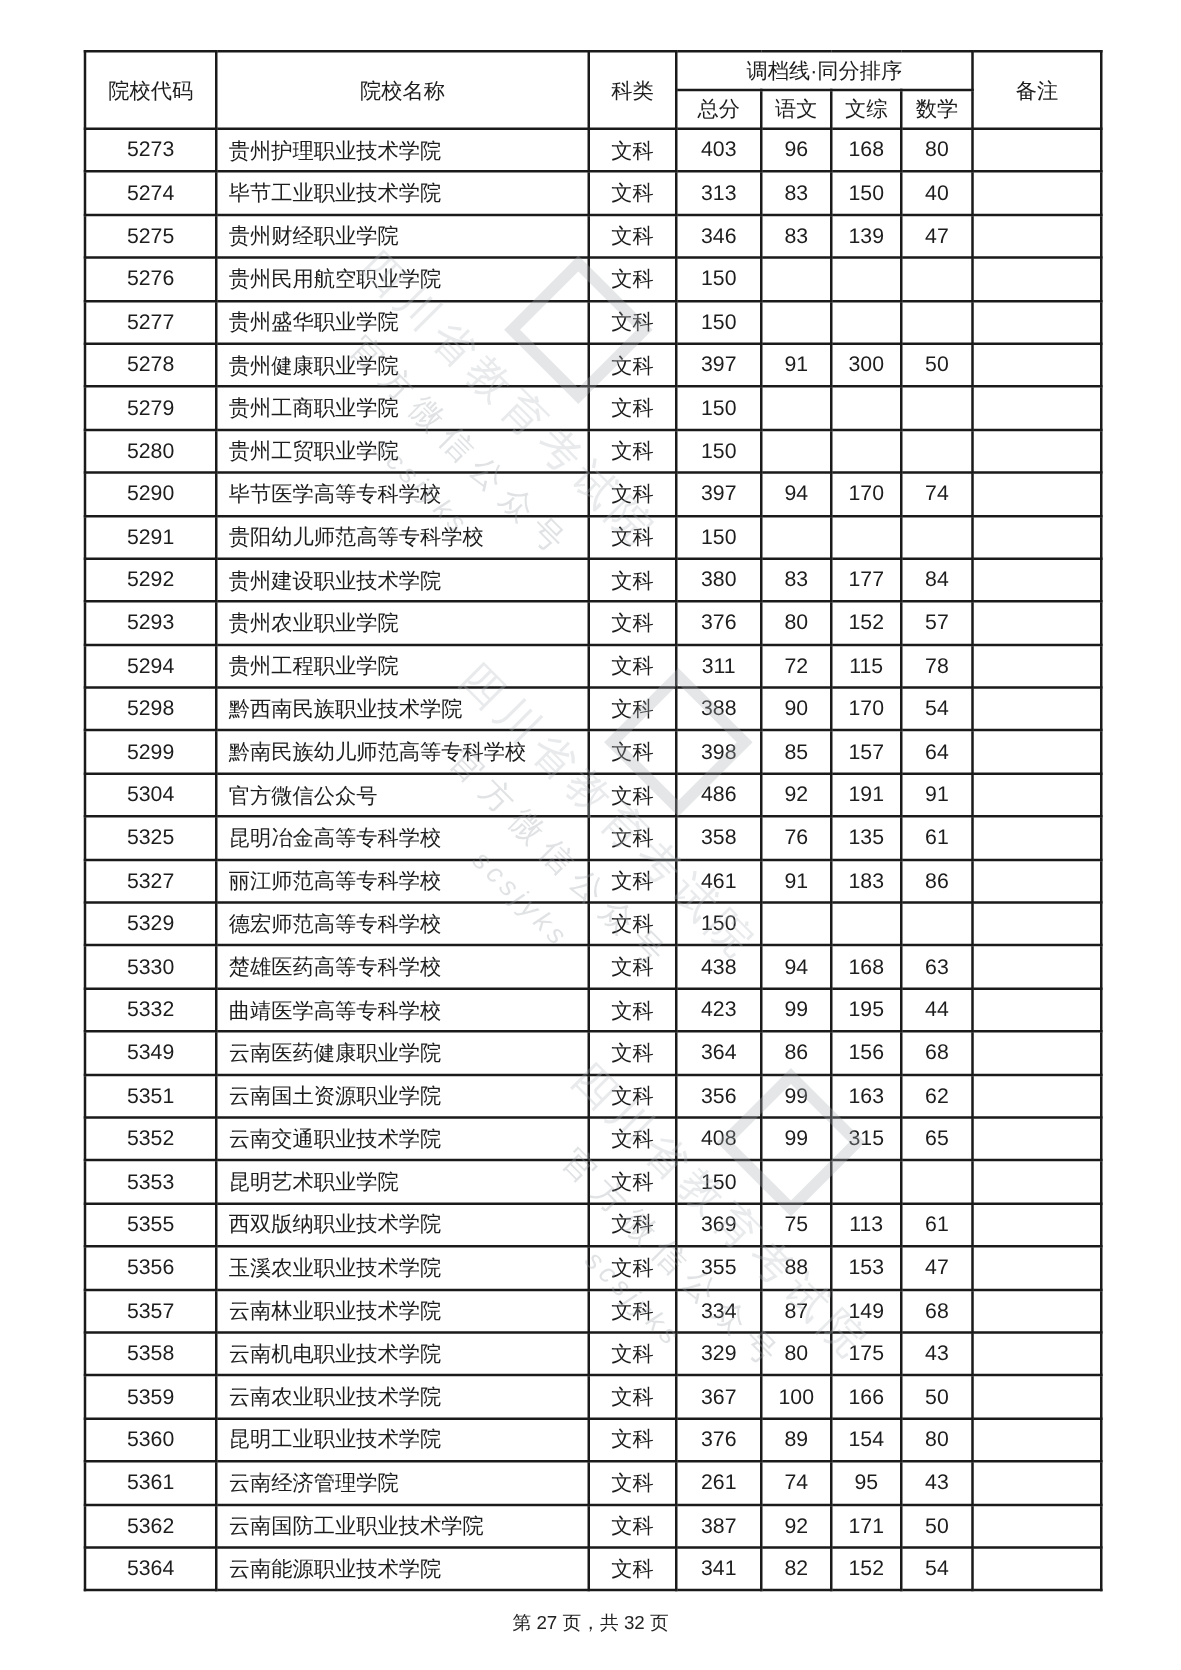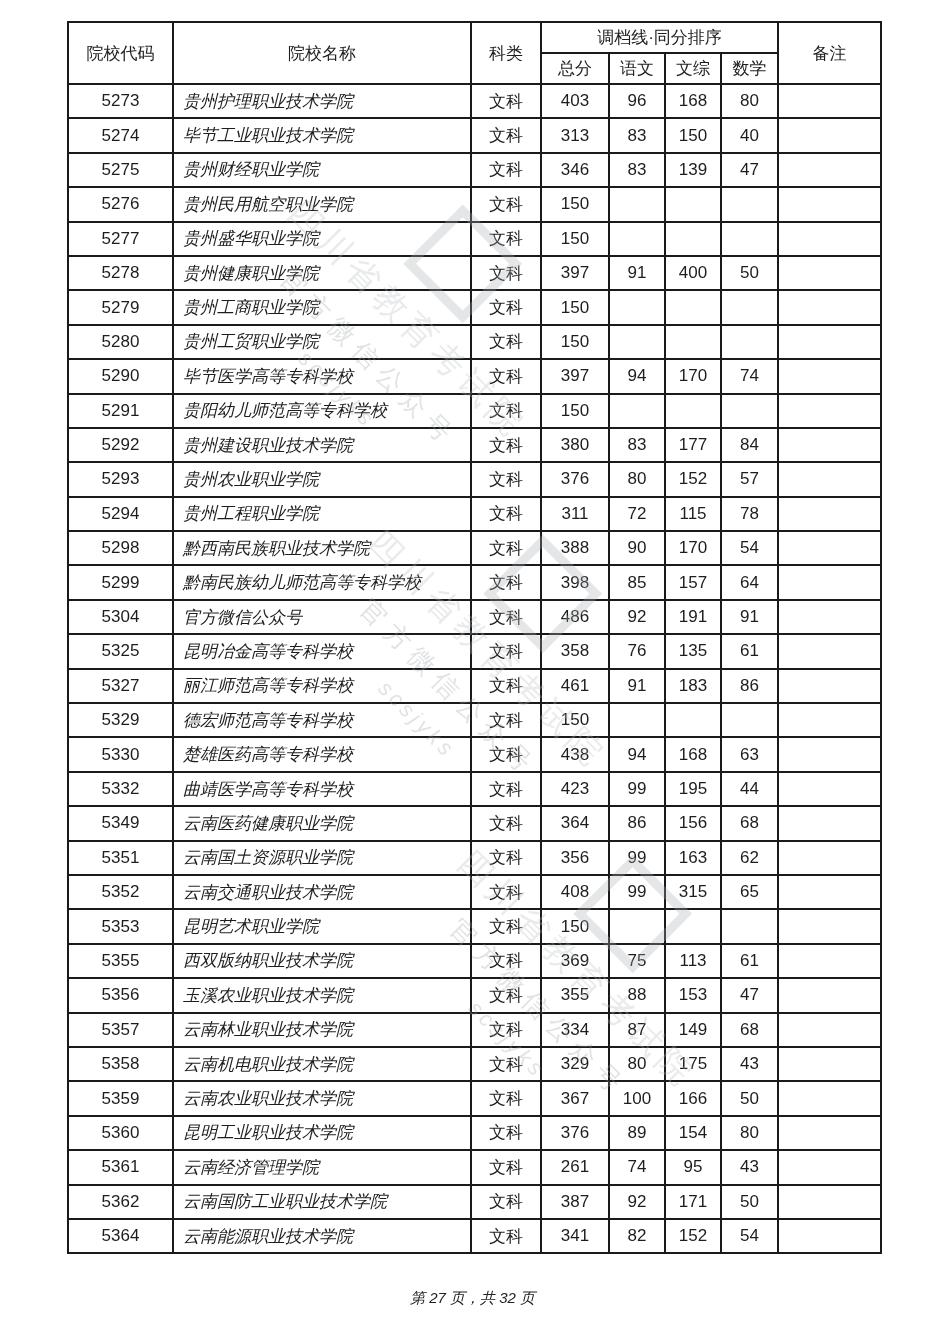--- a/index.html
+++ b/index.html
@@ -13,21 +13,21 @@
     height: 1336px;
     background: #ffffff;
     overflow: hidden;
     margin: 0 auto;
   }
 
   
   .score-table {
     position: absolute;
     left: 67px;
-    top: 21px;
+    top: 40px;
     width: 813px;
     border-collapse: collapse;
     table-layout: fixed;
     z-index: 2;
   }
   .score-table th,
   .score-table td {
     border: 2px solid #1a1a1a;
     font-weight: normal;
     text-align: center;
@@ -36,21 +36,20 @@
     padding: 0;
     white-space: nowrap;
     overflow: hidden;
     background: transparent;
   }
   .score-table thead tr { height: 31px; }
   .score-table tbody tr { height: 34.4px; }
   .score-table td.name-cell {
     text-align: left;
     padding-left: 9px;
-    font-style: italic;
   }
 
   
   .wm-group {
     position: absolute;
     width: 320px;
     display: flex;
     flex-direction: column;
     align-items: center;
     gap: 14px;
@@ -72,21 +71,20 @@
   
   .page-footer {
     position: absolute;
     left: 0;
     top: 1289px;
     width: 100%;
     text-align: center;
     font-size: 15px;
     color: #232323;
     z-index: 2;
-    font-style: italic;
   }
 </style>
 </head>
 <body>
 
 <div class="page">
 
   <div class="wm-group" style="left:250px; top:200px;">
     <div class="wm-diamond"></div>
     <div class="wm-org">四川省教育考试院</div>
@@ -182,21 +180,21 @@
       <td class="num-cell"></td>
       <td class="num-cell"></td>
       <td class="rem-cell"></td>
     </tr>
         <tr>
       <td class="code-cell">5278</td>
       <td class="name-cell">贵州健康职业学院</td>
       <td class="cat-cell">文科</td>
       <td class="num-cell">397</td>
       <td class="num-cell">91</td>
-      <td class="num-cell">400</td>
+      <td class="num-cell">300</td>
       <td class="num-cell">50</td>
       <td class="rem-cell"></td>
     </tr>
         <tr>
       <td class="code-cell">5279</td>
       <td class="name-cell">贵州工商职业学院</td>
       <td class="cat-cell">文科</td>
       <td class="num-cell">150</td>
       <td class="num-cell"></td>
       <td class="num-cell"></td>

